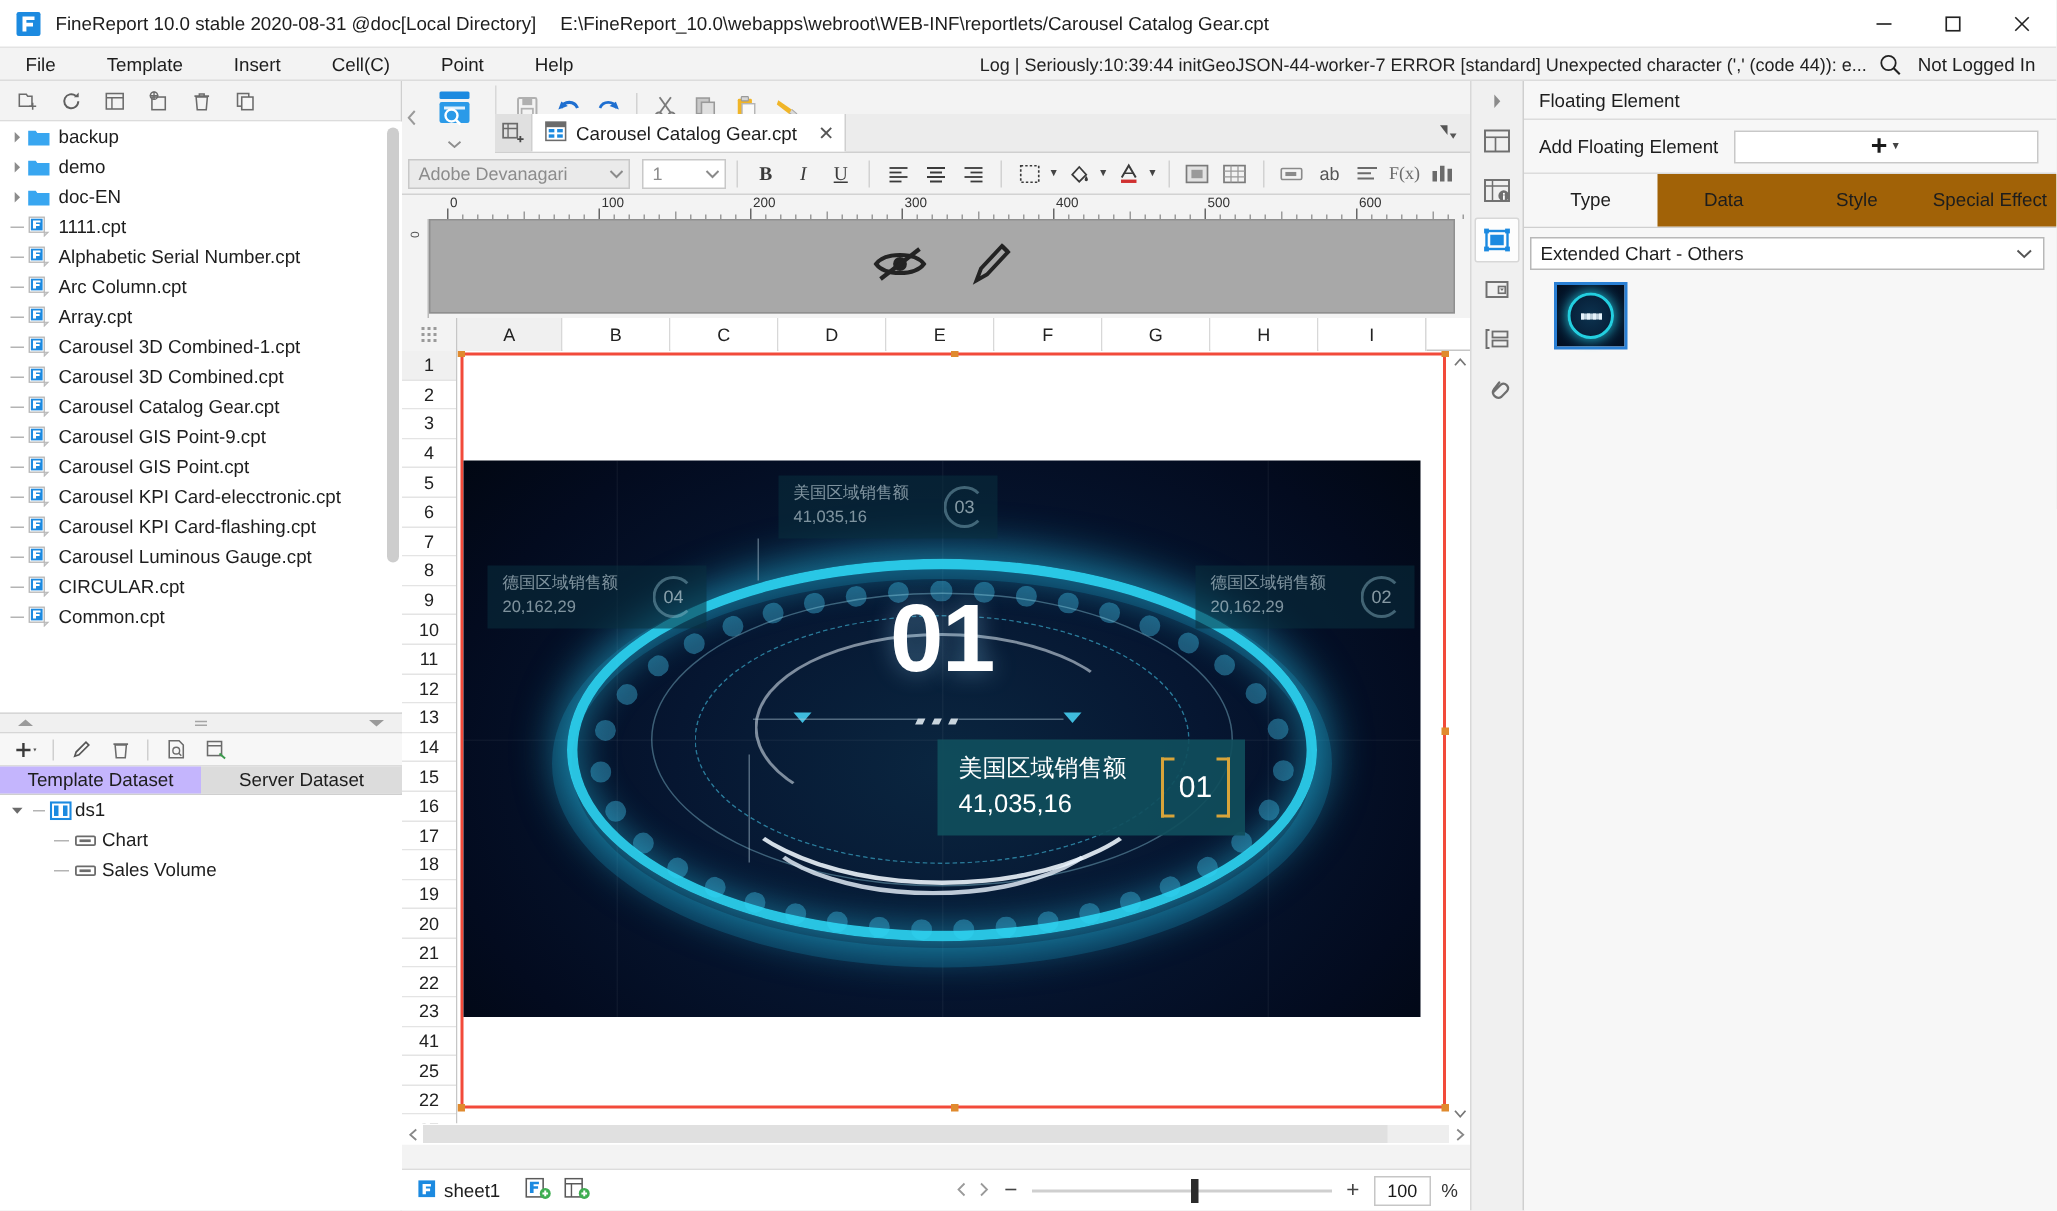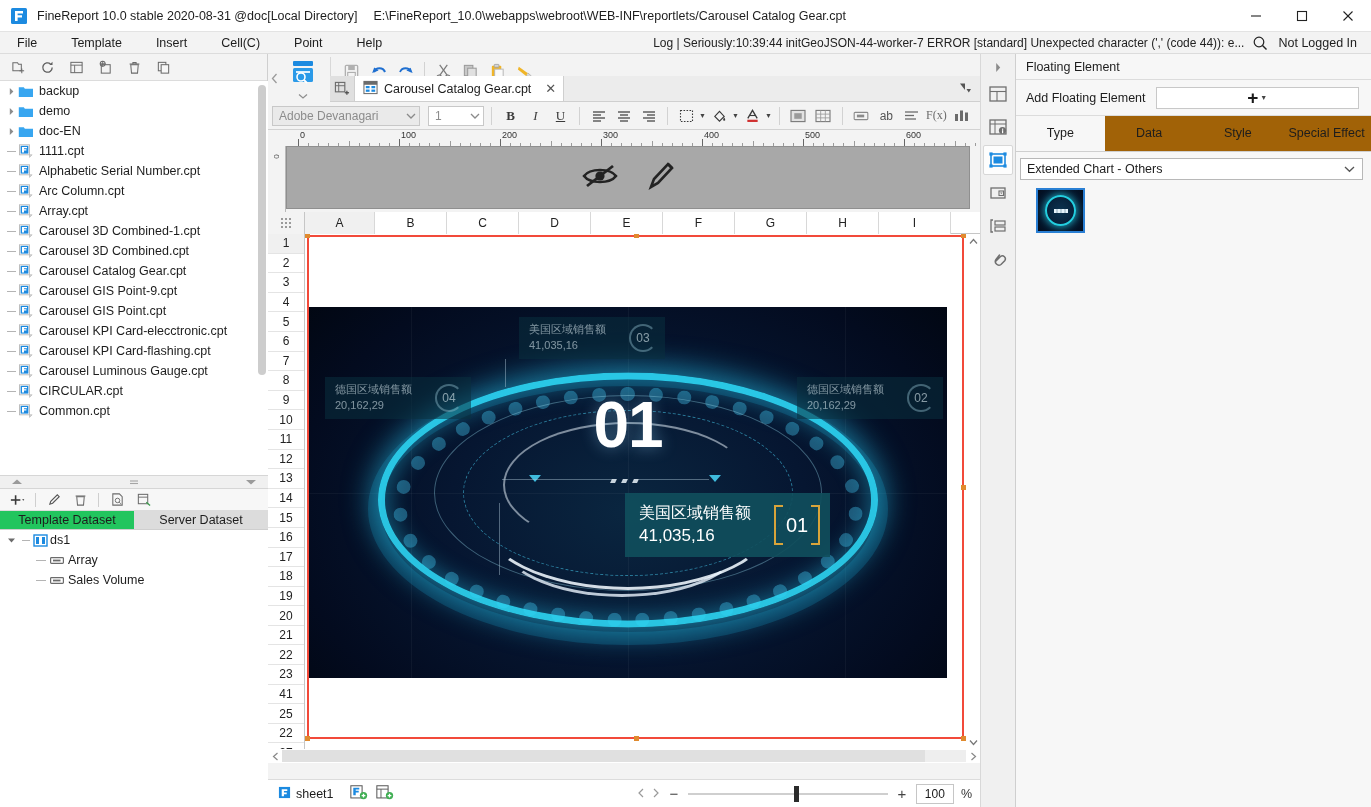--- a/index.html
+++ b/index.html
@@ -98,21 +98,21 @@
   .ds-sep { width: 1px; height: 14px; background: #cfcfcf; margin: 0 3px; }
 
   .ds-tabs {
     position: absolute; top: 457px; left: 0; width: 268px; height: 19px;
     display: flex; border-bottom: 1px solid #cfcfcf;
   }
   .ds-tab {
     flex: 1; display: flex; align-items: center; justify-content: center;
     font-size: 12.5px; color: #1d1d1d; cursor: default;
   }
-  .ds-tab.active { background: #22c55e; }
+  .ds-tab.active { background: #c4b5fd; }
   .ds-tab.inactive { background: #dcdcdc; }
 
   .ds-tree { position: absolute; top: 476px; left: 0; width: 268px; bottom: 0; background: #fff; }
   .ds-row { display: flex; align-items: center; height: 20px; font-size: 12.5px; color: #1d1d1d; cursor: default; }
 
   
   .center {
     position: absolute; top: 54px; left: 268px; width: 712px; height: 753px;
     background: #f3f3f3;
   }
@@ -828,21 +828,21 @@
         <span>ds1</span>
       </div>
       <div class="ds-row" style="padding-left:36px">
         <span style="width:10px;height:1px;background:#b4b4b4;display:block"></span>
         <span style="width:22px;display:flex;align-items:center;justify-content:center">
           <svg width="14" height="9" viewBox="0 0 14 9">
               <rect x="0.6" y="1.6" width="12.8" height="5.8" rx="0.8" fill="none" stroke="#6b6b6b" stroke-width="1.2"></rect>
               <rect x="3" y="3.6" width="7.5" height="1.8" fill="#6b6b6b"></rect>
             </svg>
         </span>
-        <span>Array</span>
+        <span>Chart</span>
       </div>
       <div class="ds-row" style="padding-left:36px">
         <span style="width:10px;height:1px;background:#b4b4b4;display:block"></span>
         <span style="width:22px;display:flex;align-items:center;justify-content:center">
           <svg width="14" height="9" viewBox="0 0 14 9">
               <rect x="0.6" y="1.6" width="12.8" height="5.8" rx="0.8" fill="none" stroke="#6b6b6b" stroke-width="1.2"></rect>
               <rect x="3" y="3.6" width="7.5" height="1.8" fill="#6b6b6b"></rect>
             </svg>
         </span>
         <span>Sales Volume</span>

